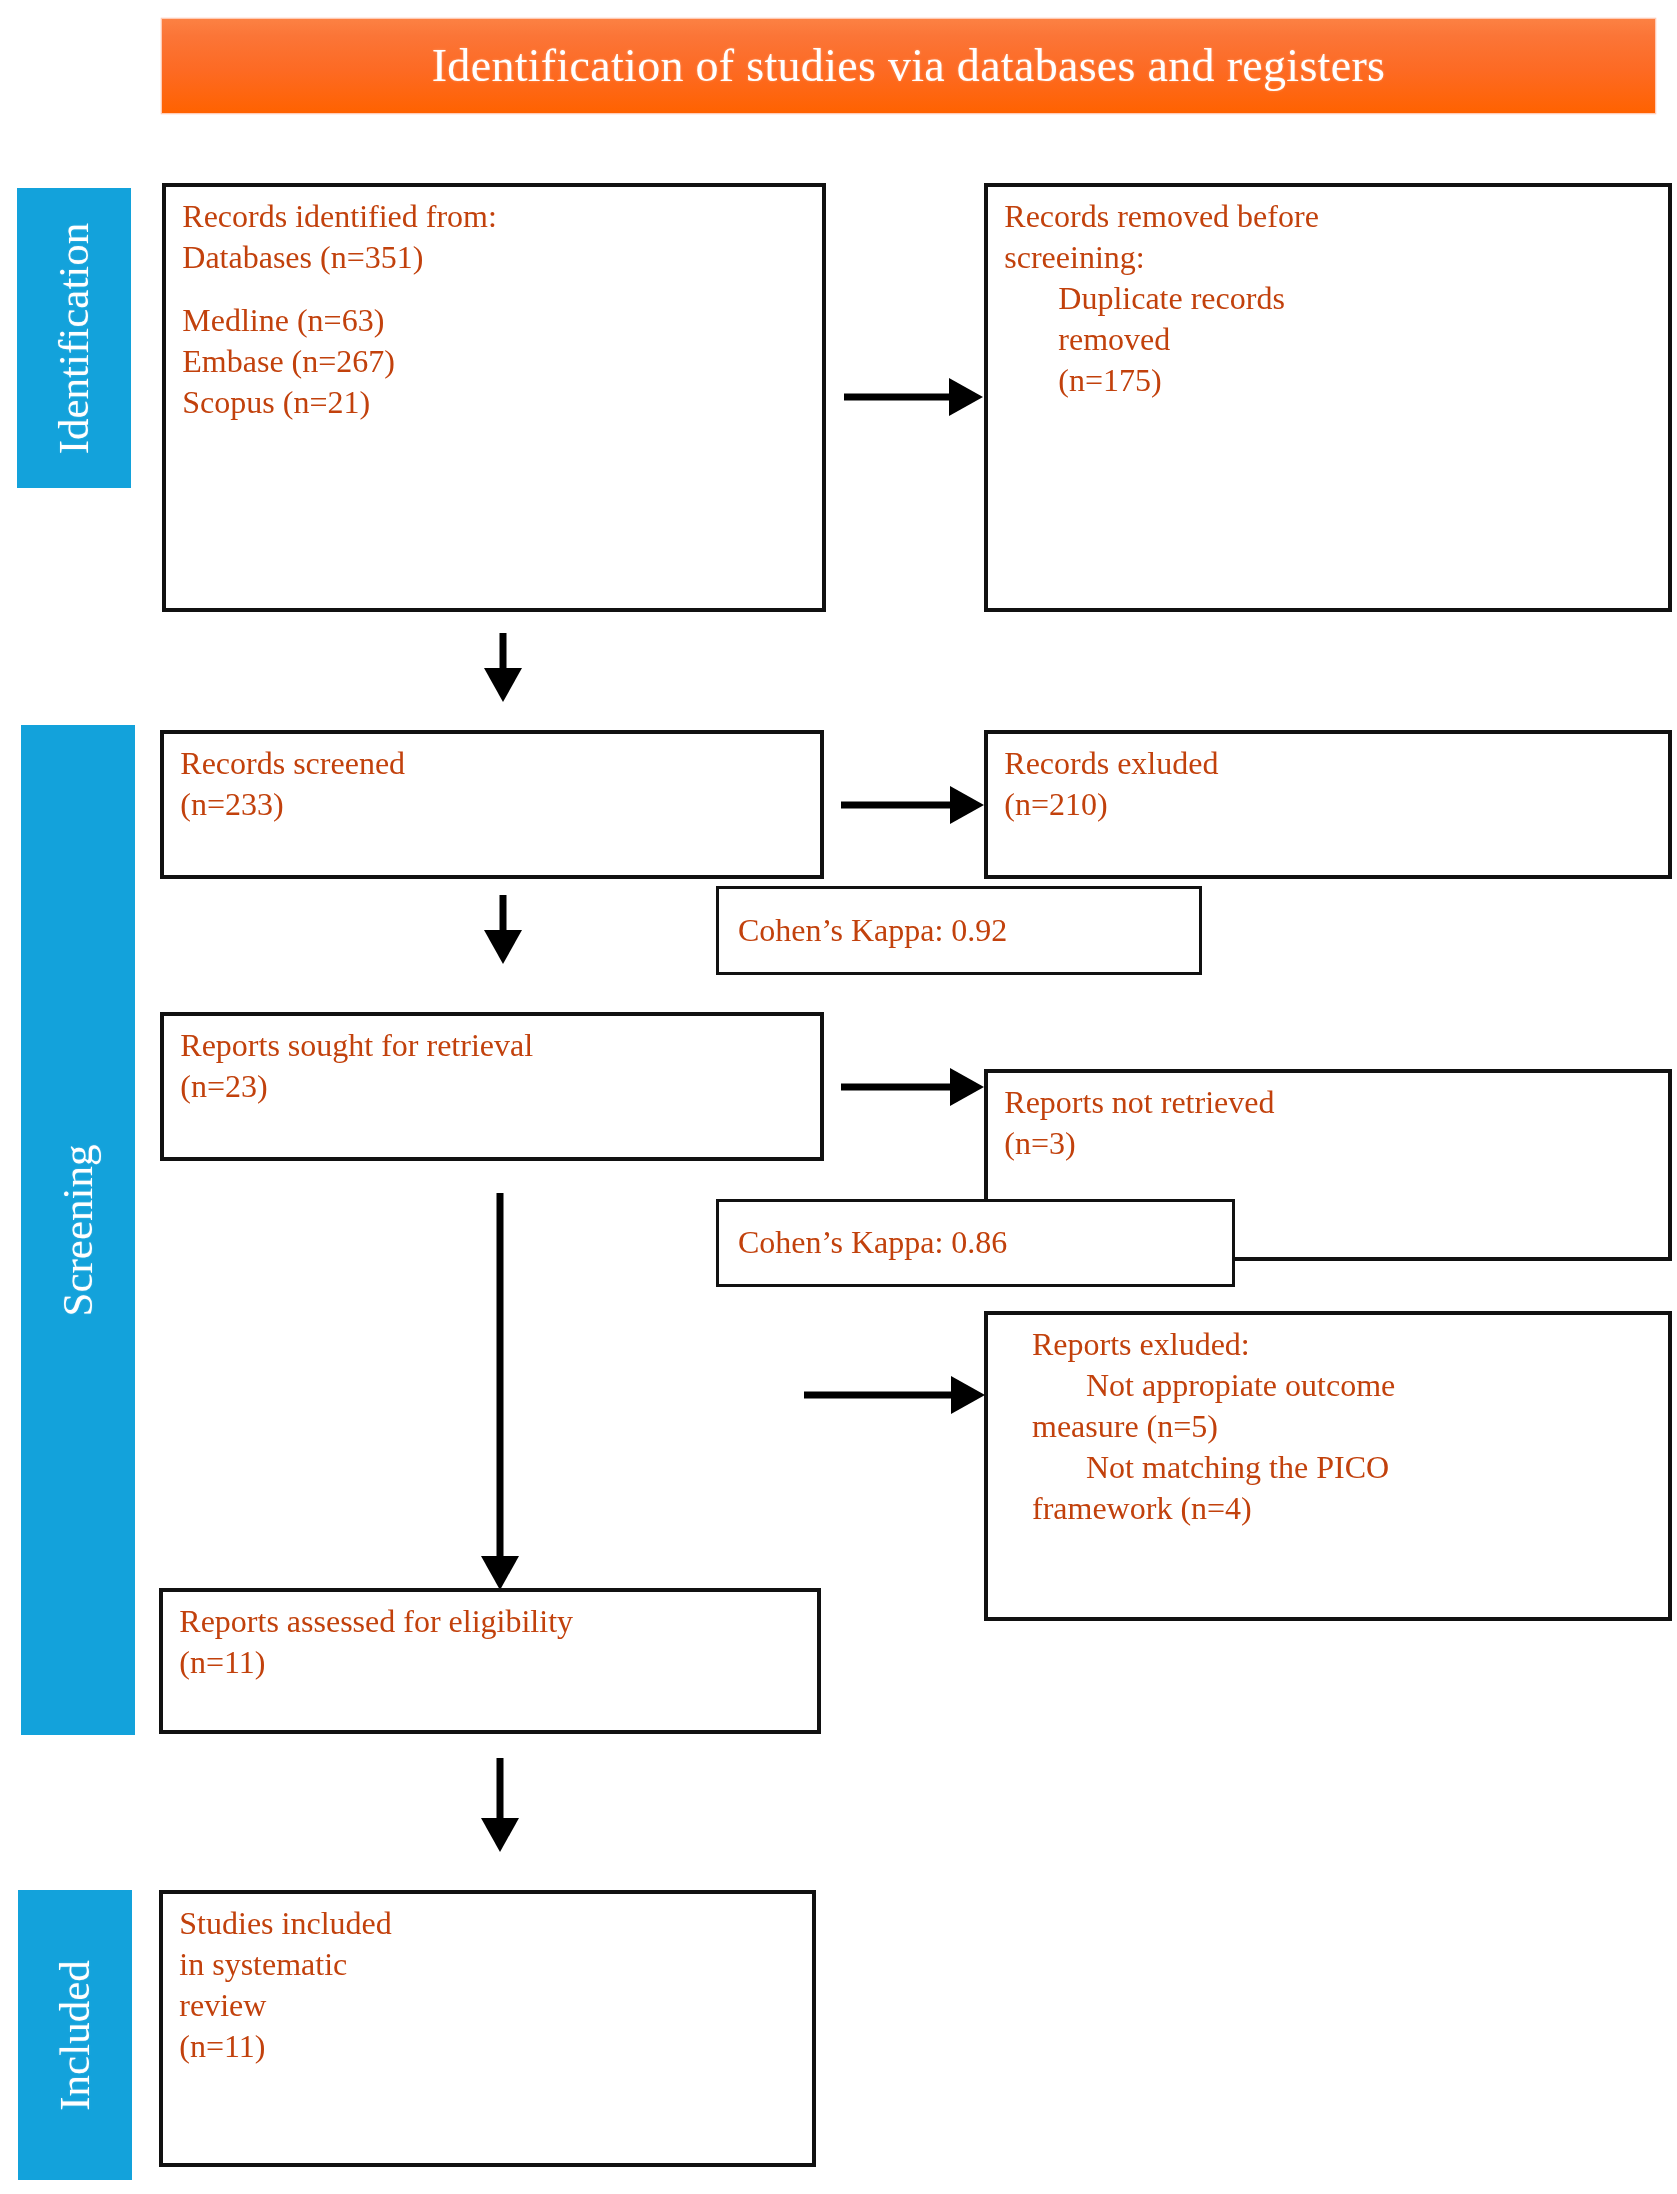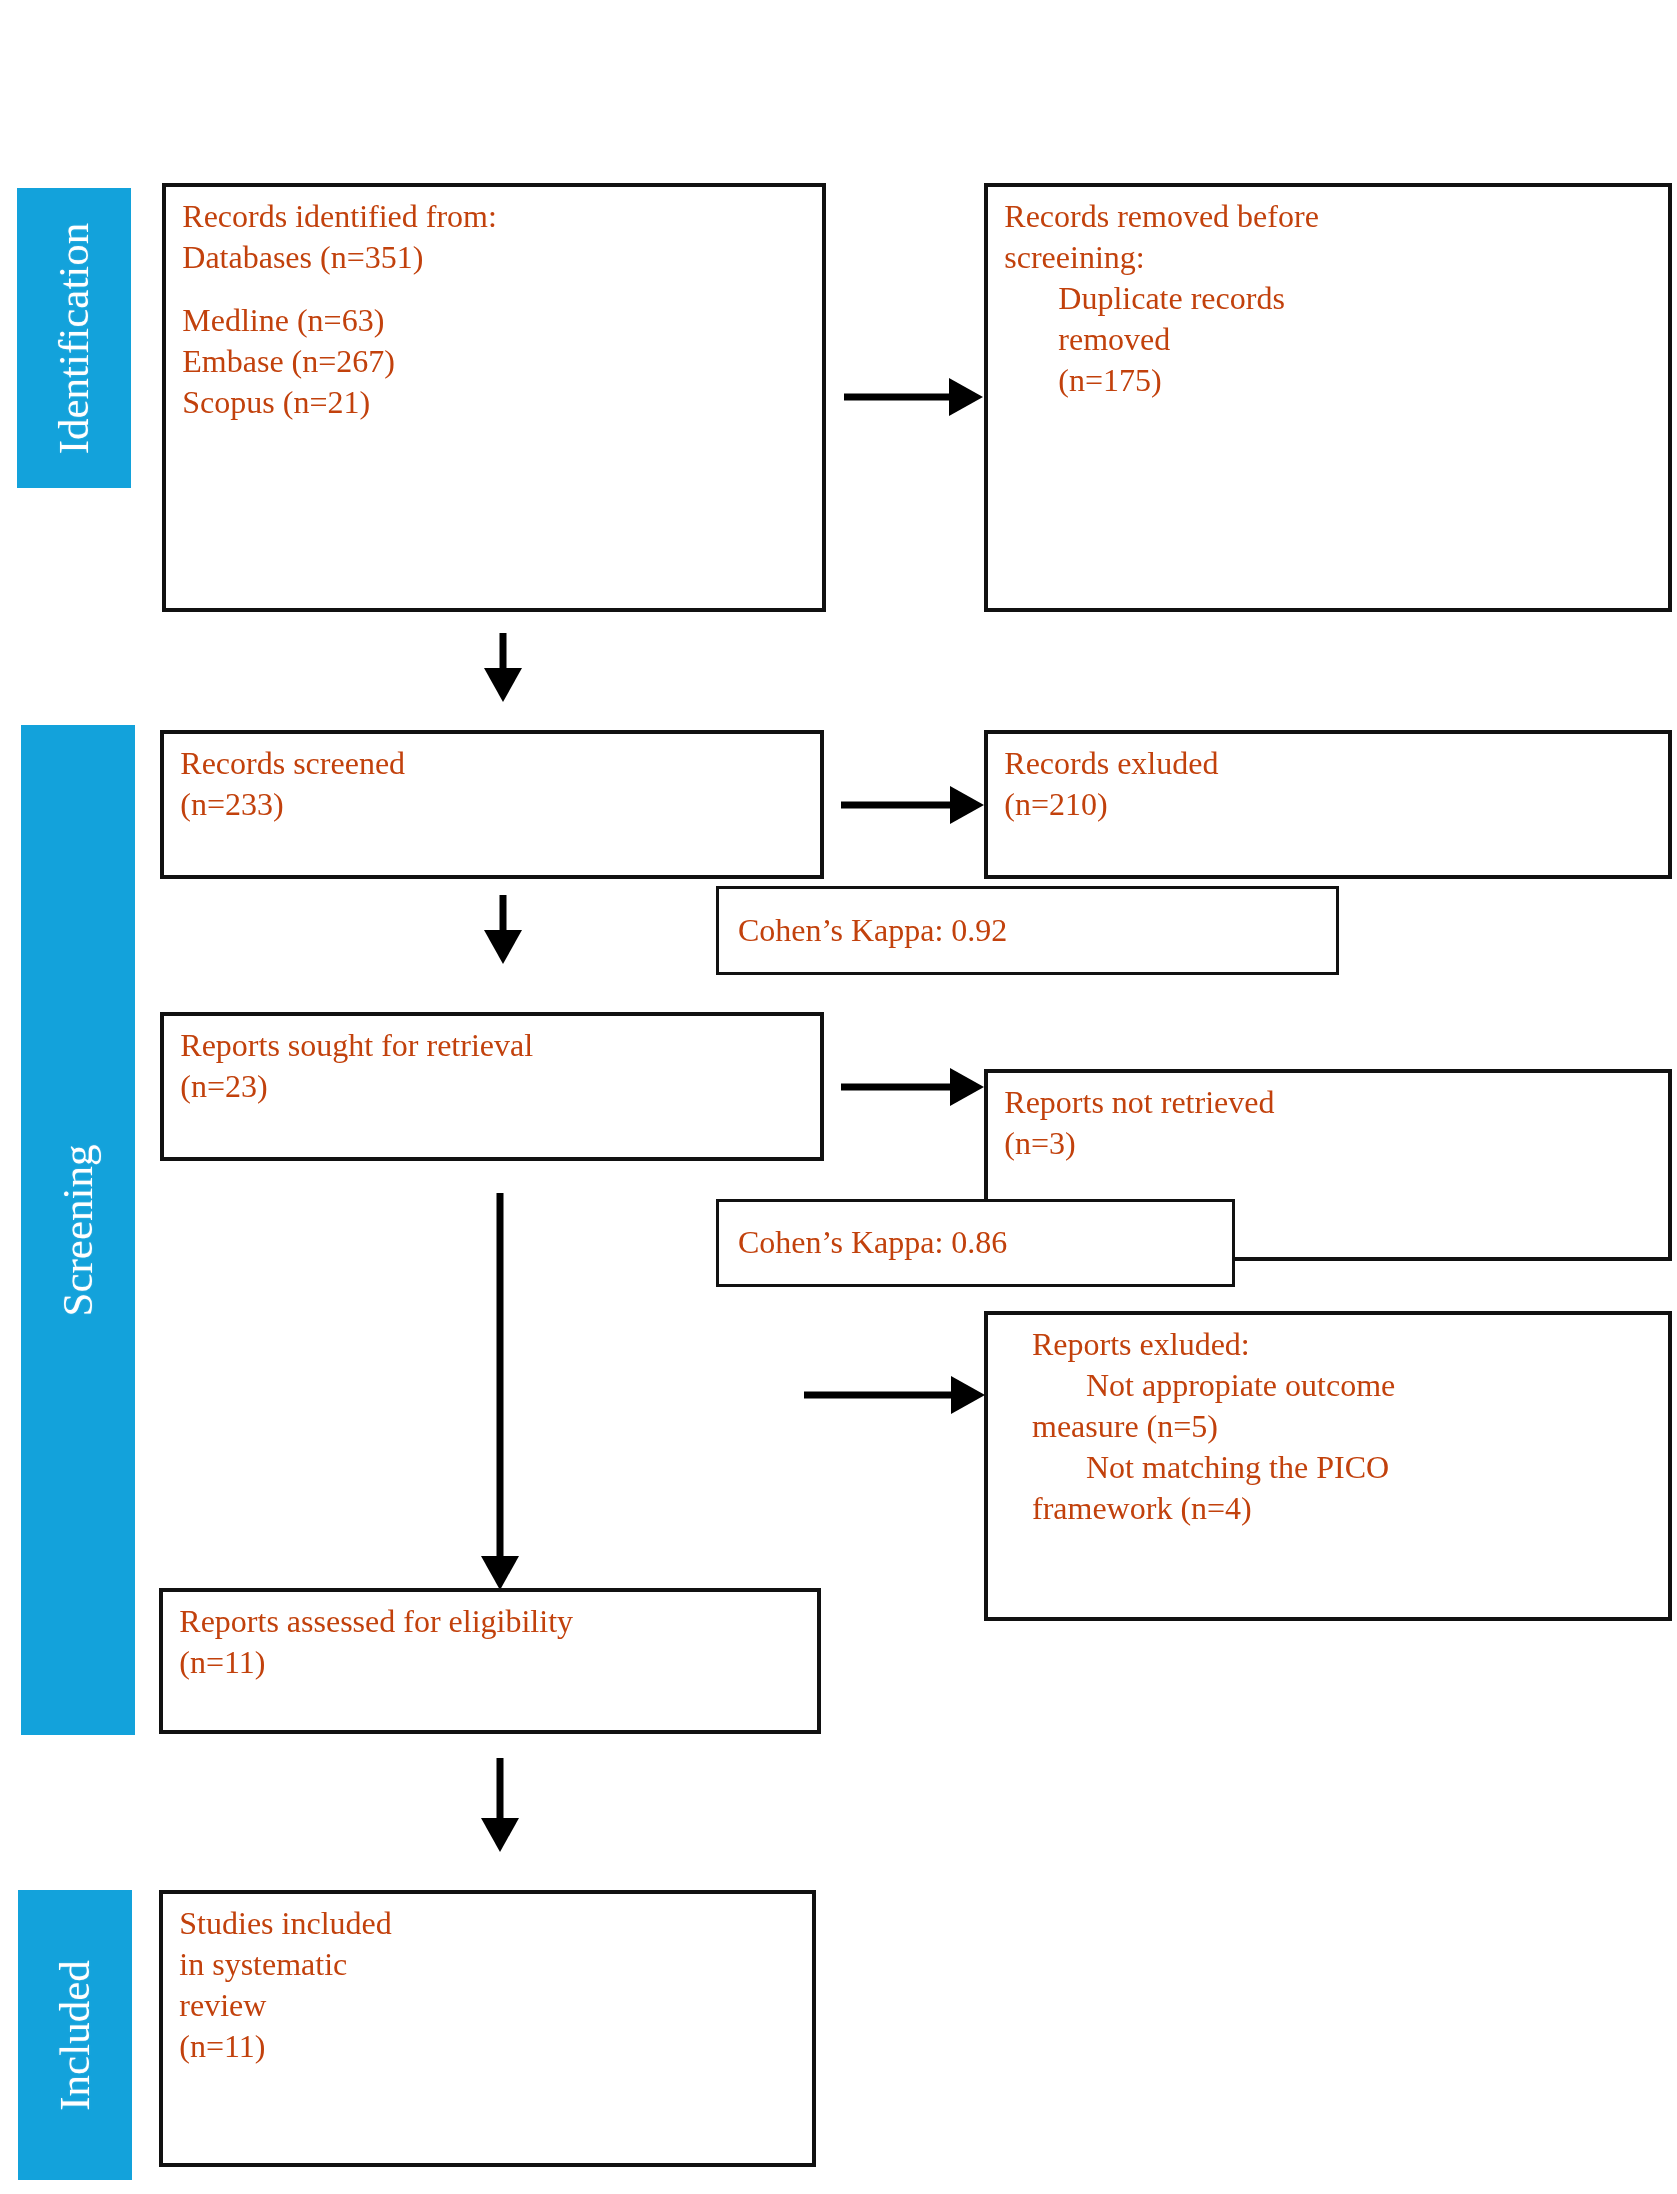--- a/index.html
+++ b/index.html
@@ -127,20 +127,23 @@
     border-left: 19.5px solid transparent;
     border-right: 19.5px solid transparent;
     border-top: 34px solid #000000;
   }
 </style>
 </head>
 <body>
 
 <div id="canvas">
 
+  <div class="banner">
+    <div class="banner-title">Identification of studies via databases and registers</div>
+  </div>
 
   <div class="stage" style="left:17px; top:188px; width:114px; height:300px;">
     <div class="stage-label">Identification</div>
   </div>
 
   <div class="stage" style="left:21px; top:725px; width:114px; height:1010px;">
     <div class="stage-label">Screening</div>
   </div>
 
   <div class="stage" style="left:17.6px; top:1890px; width:114px; height:290px;">
@@ -187,21 +190,21 @@
   <div class="arrow" style="left:841px; top:785px; width:143px; height:39px;">
     <div class="shaft-h" style="width:117px;"></div>
     <div class="head-r"></div>
   </div>
 
   <div class="arrow" style="left:483px; top:895px; width:39px; height:69px;">
     <div class="shaft-v" style="height:39px;"></div>
     <div class="head-d"></div>
   </div>
 
-  <div class="box kappa" style="left:716px; top:886px; width:623px; height:89px;">
+  <div class="box kappa" style="left:716px; top:886px; width:486px; height:89px;">
     <div class="box-line">Cohen’s Kappa: 0.92</div>
   </div>
 
   <div class="box" style="left:160px; top:1012px; width:664px; height:149px;">
     <div class="box-line">Reports sought for retrieval</div>
     <div class="box-line">(n=23)</div>
   </div>
 
   <div class="box" style="left:984px; top:1069px; width:688px; height:192px;">
     <div class="box-line">Reports not retrieved</div>

